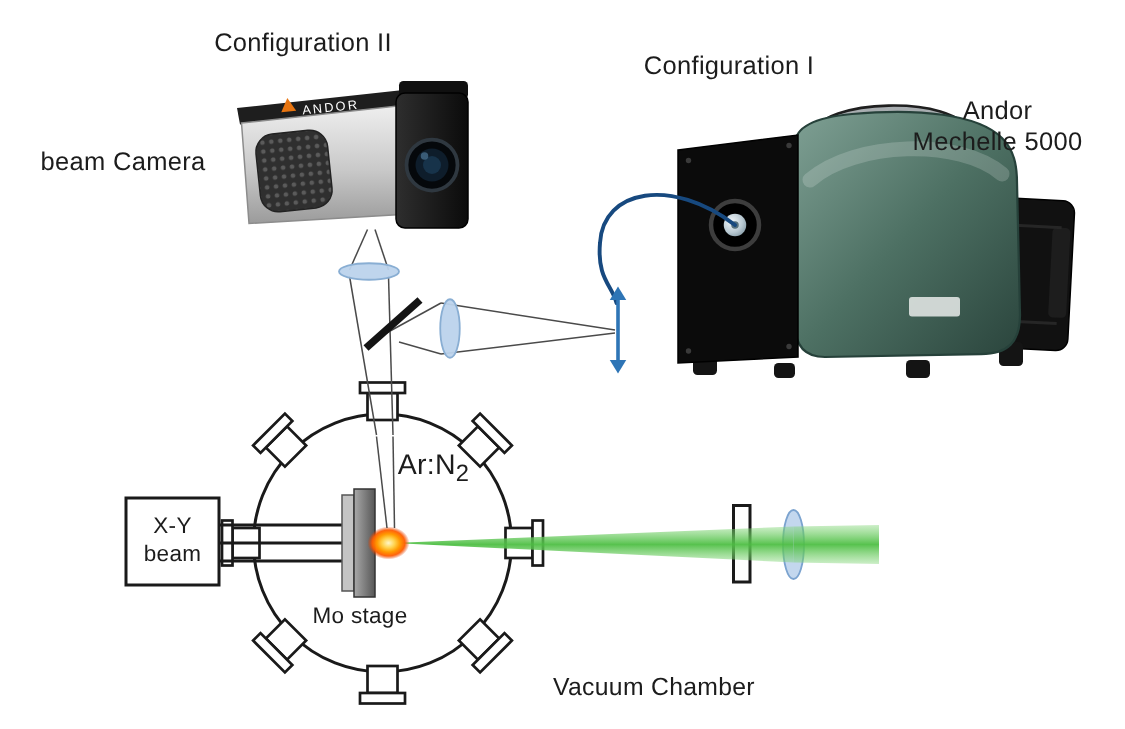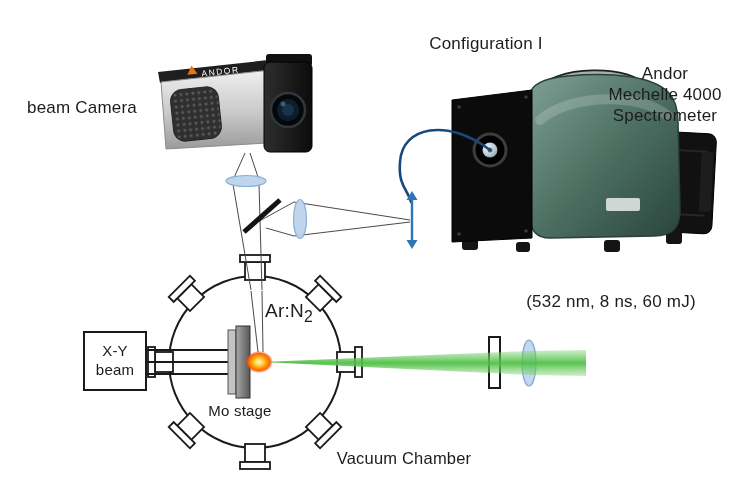--- a/index.html
+++ b/index.html
@@ -191,43 +191,42 @@
   <ellipse cx="300" cy="219" rx="6.5" ry="19.5" fill="#bcd3ec" fill-opacity="0.95" stroke="#89aed3" stroke-width="1.2"></ellipse>
 
   <path d="M490 150 C448 118 402 126 400 162 C398 186 408 190 411 202" stroke="#17497f" stroke-width="2.6" fill="none" stroke-linecap="round"></path>
   <g fill="#2e75b6">
     <line x1="412" y1="199" x2="412" y2="241" stroke="#2e75b6" stroke-width="2.4"></line>
     <polygon points="412,191 406.5,200 417.5,200"></polygon>
     <polygon points="412,249 406.5,240 417.5,240"></polygon>
   </g>
 </svg>
 
+<div class="lbl" style="left:202px;top:18px">Configuration II</div>
 
 <div class="lbl" style="left:82px;top:97px">
   <div>beam Camera</div>
 </div>
 
 <div class="lbl" style="left:486px;top:33px">Configuration I</div>
 
 <div class="lbl" style="left:665px;top:63px">
   <div>Andor</div>
-  <div>Mechelle 4000</div>
-  <div>Spectrometer</div>
+  <div>Mechelle 5000</div>
 </div>
 
 <div class="lbl" style="left:611px;top:291px">
-  <div>(532 nm, 8 ns, 60 mJ)</div>
 </div>
 
 <div class="lbl s13" style="left:289px;top:303px">
   <span>Ar:N</span><sub>2</sub>
 </div>
 
 <div class="lbl s15" style="left:115px;top:341px">
   <div>X-Y</div>
   <div>beam</div>
 </div>
 
 <div class="lbl s15" style="left:240px;top:401px">Mo stage</div>
 
-<div class="lbl s16" style="left:404px;top:448px">Vacuum Chamber</div>
+<div class="lbl s16" style="left:436px;top:448px">Vacuum Chamber</div>
 
 </div>
 
 </body></html>

